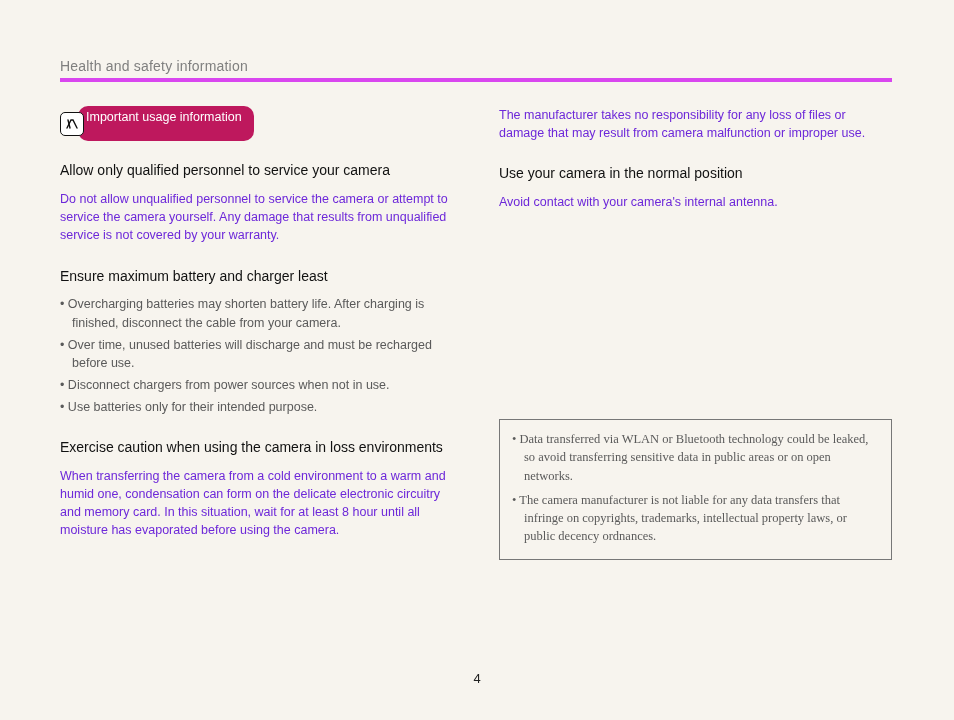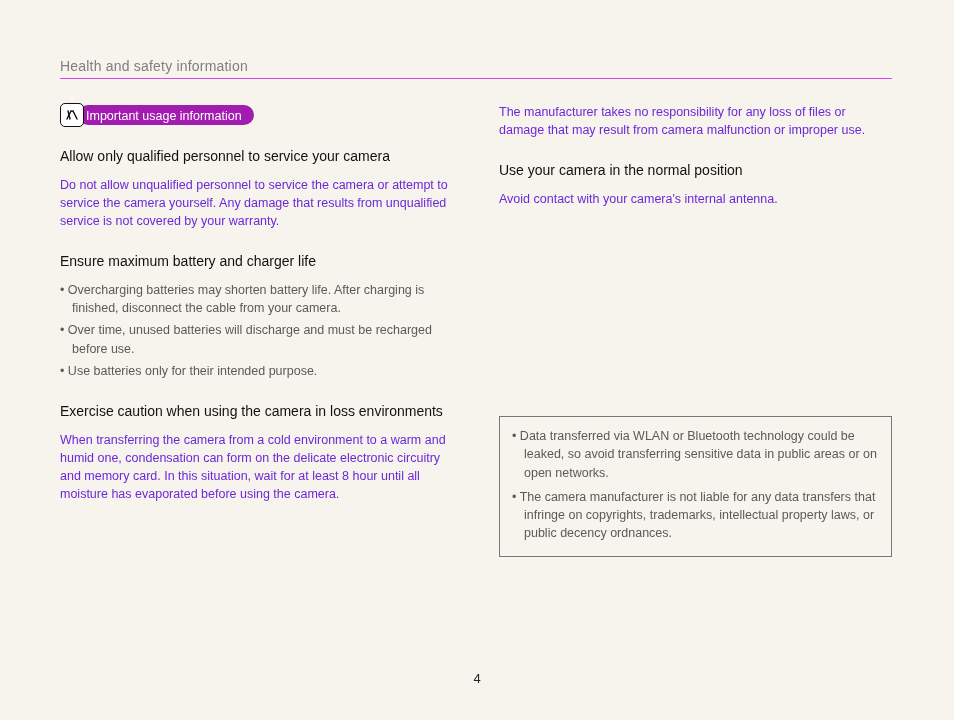--- a/index.html
+++ b/index.html
@@ -17,21 +17,21 @@
     width: 954px;
     height: 720px;
     padding: 58px 62px 0 60px;
     position: relative;
   }
   .pg-header {
     color: #7f7f7f;
     font-size: 14px;
     font-weight: 300;
     padding-bottom: 4px;
-    border-bottom: 1px solid #d946ef;
+    border-bottom: 4px solid #d946ef;
     margin-bottom: 24px;
     letter-spacing: 0.2px;
   }
   .badge-row {
     display: flex;
     align-items: center;
     margin-bottom: 20px;
   }
   .badge-icon {
     width: 22px;
@@ -40,24 +40,24 @@
     background: #fff;
     border: 1.5px solid #111;
     margin-right: 0;
     display: flex;
     align-items: center;
     justify-content: center;
     z-index: 2;
   }
   .badge-icon svg { display:block; }
   .badge-pill {
-    background: #a21caf;
+    background: #be185d;
     color: #fff;
     font-size: 12.5px;
-    padding: 3px 12px 1px 8px;
+    padding: 3px 12px 16px 8px;
     border-radius: 10px 10px 10px 10px;
     margin-left: -6px;
     line-height: 1.3;
     font-weight: 400;
   }
   .cols {
     display: flex;
     gap: 46px;
   }
   .col {
@@ -94,20 +94,21 @@
     font-weight: 300;
   }
   ul.bullet > li::before {
     content: "• ";
     color: #5a5a5a;
   }
   .info-box {
     border: 1px solid #777;
     padding: 10px 12px 8px 12px;
     margin-top: 208px;
+    font-family: Liberation Serif, serif;
   }
   .info-box ul.bullet { margin: 0; }
   .info-box ul.bullet > li { margin-bottom: 6px; }
   .page-num {
     position: absolute;
     bottom: 34px;
     left: 0;
     width: 100%;
     text-align: center;
     font-size: 13px;
@@ -131,24 +132,25 @@
             <path d="M2 11 L6 3 L8 3 L12 11" fill="none" stroke="#111" stroke-width="1.4" stroke-linecap="round"></path>
             <path d="M3 3 L5 11" fill="none" stroke="#111" stroke-width="1.4" stroke-linecap="round"></path>
           </svg>
         </span>
         <span class="badge-pill">Important usage information</span>
       </div>
 
       <h3 class="section-title">Allow only qualified personnel to service your camera</h3>
       <p class="body-text">Do not allow unqualified personnel to service the camera or attempt to service the camera yourself. Any damage that results from unqualified service is not covered by your warranty.</p>
 
-      <h3 class="section-title mt">Ensure maximum battery and charger life</h3>
+      <h3 class="section-title mt">Ensure maximum battery and charger least</h3>
       <ul class="bullet">
         <li>Overcharging batteries may shorten battery life. After charging is finished, disconnect the cable from your camera.</li>
         <li>Over time, unused batteries will discharge and must be recharged before use.</li>
+        <li>Disconnect chargers from power sources when not in use.</li>
         <li>Use batteries only for their intended purpose.</li>
       </ul>
 
       <h3 class="section-title mt">Exercise caution when using the camera in loss environments</h3>
       <p class="body-text">When transferring the camera from a cold environment to a warm and humid one, condensation can form on the delicate electronic circuitry and memory card. In this situation, wait for at least 8 hour until all moisture has evaporated before using the camera.</p>
     </div>
 
     <div class="col">
       <p class="body-text">The manufacturer takes no responsibility for any loss of files or damage that may result from camera malfunction or improper use.</p>
 

